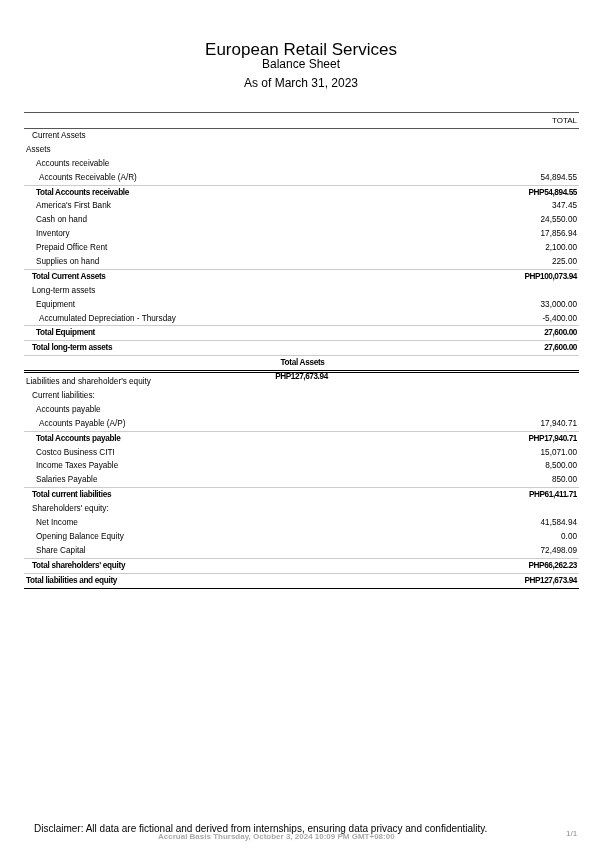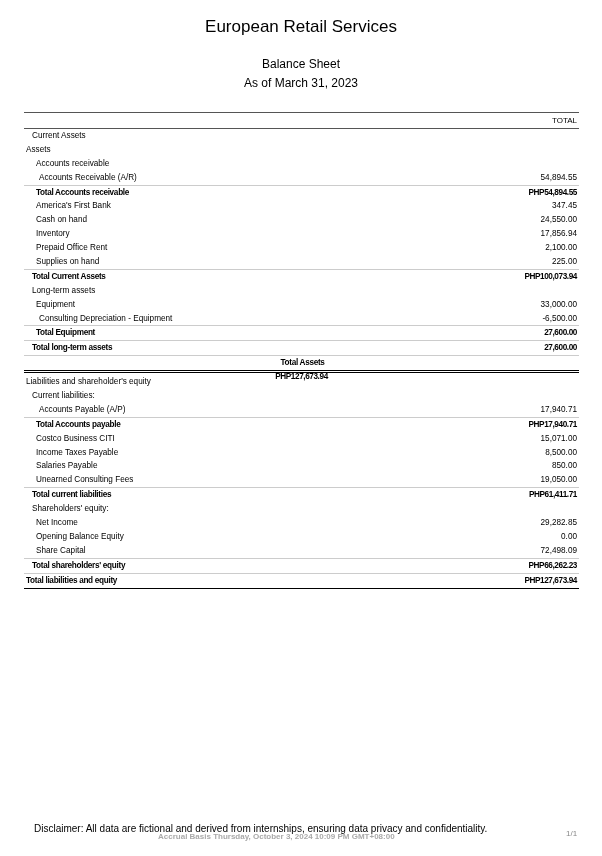--- a/index.html
+++ b/index.html
@@ -1,21 +1,21 @@
 <!DOCTYPE html>
 <html><head>
 <meta charset="utf-8">
 <style>
   html, body { margin: 0; padding: 0; background: #ffffff; }
   body {
     width: 602px; height: 856px; position: relative; overflow: hidden;
     font-family: "Liberation Sans", sans-serif; color: #000;
   }
   .header { position: absolute; left: 0; top: 0; width: 602px; text-align: center; }
-  .company { position: absolute; top: 17px; width: 100%; font-size: 17px; }
+  .company { position: absolute; top: 40px; width: 100%; font-size: 17px; }
   .report-title { position: absolute; top: 57px; width: 100%; font-size: 12px; }
   .report-date { position: absolute; top: 76px; width: 100%; font-size: 12px; }
 
   .report { position: absolute; left: 24px; top: 112px; width: 555px; }
   .col-head {
     border-top: 1.5px solid #555;
     border-bottom: 1.5px solid #555;
     height: 15px;
     font-size: 8px;
     text-align: right;
@@ -106,41 +106,45 @@
       </div>
       <div class="row i1">
         <span class="lbl">Long-term assets</span>
         <span class="val"></span>
       </div>
       <div class="row i2">
         <span class="lbl">Equipment</span>
         <span class="val">33,000.00</span>
       </div>
       <div class="row i3">
-        <span class="lbl">Consulting Depreciation - Equipment</span>
-        <span class="val">-6,500.00</span>
+        <span class="lbl">Accumulated Depreciation - Thursday</span>
+        <span class="val">-5,400.00</span>
       </div>
       <div class="row i2 total">
         <span class="lbl">Total Equipment</span>
         <span class="val">27,600.00</span>
       </div>
       <div class="row i1 total">
         <span class="lbl">Total long-term assets</span>
         <span class="val">27,600.00</span>
       </div>
       <div class="row i0 total grand" style="border-bottom: 3px double rgb(0, 0, 0); margin-bottom: 2px; flex-direction: column;">
         <span class="lbl">Total Assets</span>
         <span class="val">PHP127,673.94</span>
       </div>
       <div class="row i0">
         <span class="lbl">Liabilities and shareholder's equity</span>
         <span class="val"></span>
       </div>
       <div class="row i1">
         <span class="lbl">Current liabilities:</span>
+        <span class="val"></span>
+      </div>
+      <div class="row i2">
+        <span class="lbl">Accounts payable</span>
         <span class="val"></span>
       </div>
       <div class="row i3">
         <span class="lbl">Accounts Payable (A/P)</span>
         <span class="val">17,940.71</span>
       </div>
       <div class="row i2 total">
         <span class="lbl">Total Accounts payable</span>
         <span class="val">PHP17,940.71</span>
       </div>
@@ -149,35 +153,31 @@
         <span class="val">15,071.00</span>
       </div>
       <div class="row i2">
         <span class="lbl">Income Taxes Payable</span>
         <span class="val">8,500.00</span>
       </div>
       <div class="row i2">
         <span class="lbl">Salaries Payable</span>
         <span class="val">850.00</span>
       </div>
-      <div class="row i2">
-        <span class="lbl">Unearned Consulting Fees</span>
-        <span class="val">19,050.00</span>
-      </div>
       <div class="row i1 total">
         <span class="lbl">Total current liabilities</span>
         <span class="val">PHP61,411.71</span>
       </div>
       <div class="row i1">
         <span class="lbl">Shareholders' equity:</span>
         <span class="val"></span>
       </div>
       <div class="row i2">
         <span class="lbl">Net Income</span>
-        <span class="val">29,282.85</span>
+        <span class="val">41,584.94</span>
       </div>
       <div class="row i2">
         <span class="lbl">Opening Balance Equity</span>
         <span class="val">0.00</span>
       </div>
       <div class="row i2">
         <span class="lbl">Share Capital</span>
         <span class="val">72,498.09</span>
       </div>
       <div class="row i1 total">

